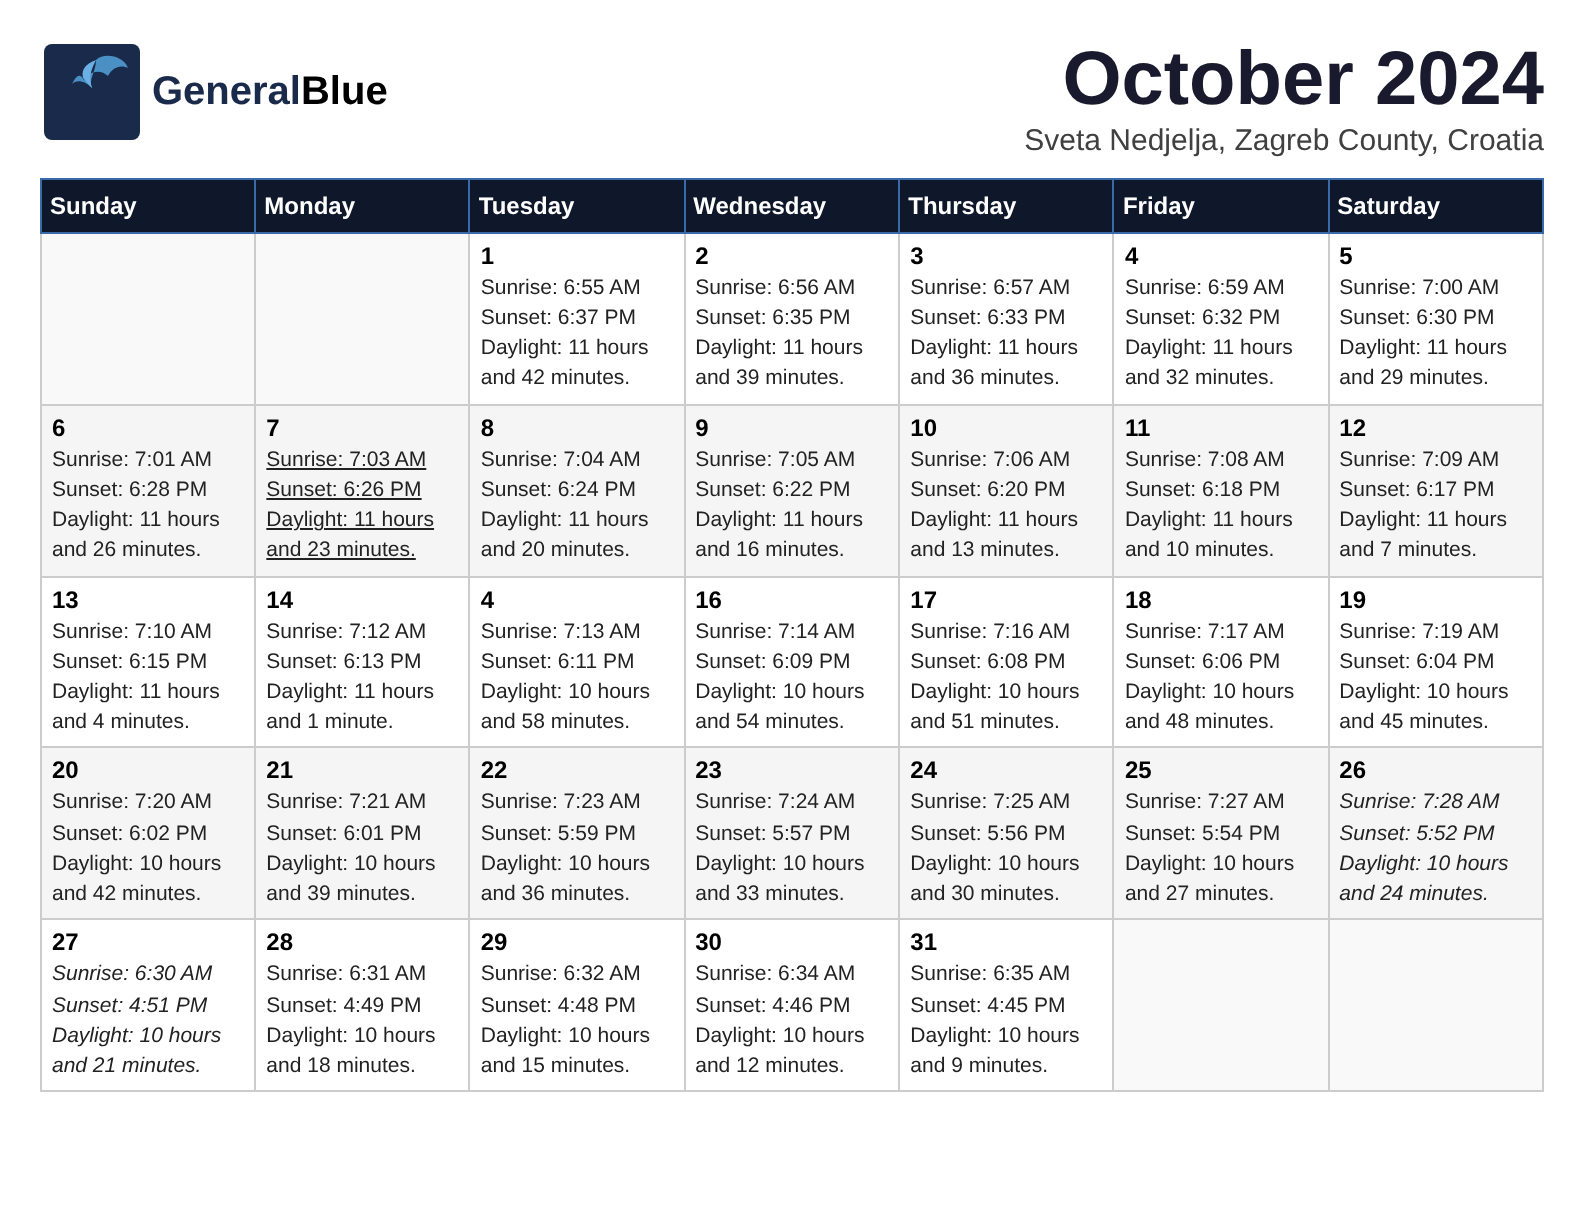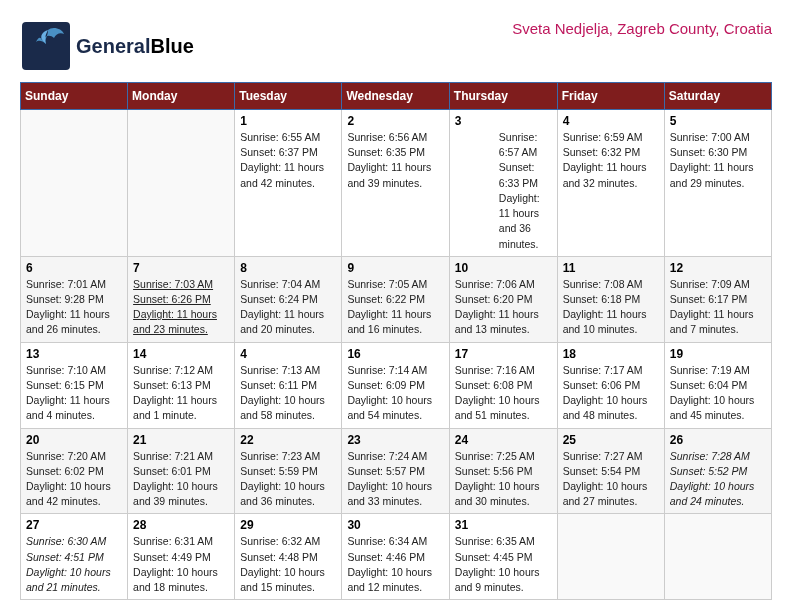--- a/index.html
+++ b/index.html
@@ -20,29 +20,29 @@
       text-align: right;
     }
     .month-title {
       font-size: 38px;
       font-weight: bold;
       color: #1a1a2e;
       line-height: 1.1;
     }
     .location-title {
       font-size: 15px;
-      color: #be185d;
+      color: #404040;
     }
     .calendar {
       width: 100%;
       border-collapse: collapse;
       font-size: 11px;
     }
     .calendar thead th {
-      background: #7f1d1d;
+      background: #0f172a;
       color: #fff;
       padding: 6px 4px;
       text-align: left;
       font-size: 12px;
       font-weight: bold;
       border: 1px solid #3a6aaa;
     }
     .calendar tbody td {
       border: 1px solid #ccc;
       vertical-align: top;
@@ -86,20 +86,21 @@
       <path d="M28 10 C32 6, 42 8, 44 14 C40 12, 36 14, 34 18 C30 14, 24 16, 22 20 C20 16, 18 18, 16 22 C18 20, 22 20, 26 24 C24 20, 28 16, 28 10Z" fill="#4a90c4"></path>
       <path d="M28 10 C26 14, 24 18, 26 24 C22 20, 20 16, 22 20 C20 16, 22 12, 28 10Z" fill="#6ab0e4"></path>
     </svg>
     <div>
       <div style="font-size:20px;font-weight:bold;color:#1a2a4a;line-height:1.1;">
         <span>General</span><span style="color:#000000;">Blue</span>
       </div>
     </div>
   </div>
   <div class="title-block">
+    <div class="month-title">October 2024</div>
     <div class="location-title">Sveta Nedjelja, Zagreb County, Croatia</div>
   </div>
 </div>
 
 <table class="calendar">
   <thead>
     <tr>
     <th>Sunday</th>
         <th>Monday</th>
         <th>Tuesday</th>
@@ -122,21 +123,21 @@
         </td>
         <td>
           <span class="day-num">2</span>
           <div class="cell-text" style="white-space: pre-line;">Sunrise: 6:56 AM
 Sunset: 6:35 PM
 Daylight: 11 hours
 and 39 minutes.</div>
         </td>
         <td>
           <span class="day-num">3</span>
-          <div class="cell-text" style="white-space: pre-line; margin-left: 44px;">Sunrise: 6:57 AM
+          <div class="cell-text" style="white-space: pre-line;">Sunrise: 6:57 AM
 Sunset: 6:33 PM
 Daylight: 11 hours
 and 36 minutes.</div>
         </td>
         <td>
           <span class="day-num">4</span>
           <div class="cell-text" style="white-space: pre-line;">Sunrise: 6:59 AM
 Sunset: 6:32 PM
 Daylight: 11 hours
 and 32 minutes.</div>
@@ -146,21 +147,21 @@
           <div class="cell-text" style="white-space: pre-line;">Sunrise: 7:00 AM
 Sunset: 6:30 PM
 Daylight: 11 hours
 and 29 minutes.</div>
         </td>
       </tr>
       <tr>
         <td>
           <span class="day-num">6</span>
           <div class="cell-text" style="white-space: pre-line;">Sunrise: 7:01 AM
-Sunset: 9:28 PM
+Sunset: 6:28 PM
 Daylight: 11 hours
 and 26 minutes.</div>
         </td>
         <td>
           <span class="day-num">7</span>
           <div class="cell-text" style="white-space: pre-line; text-decoration: underline;">Sunrise: 7:03 AM
 Sunset: 6:26 PM
 Daylight: 11 hours
 and 23 minutes.</div>
         </td>

